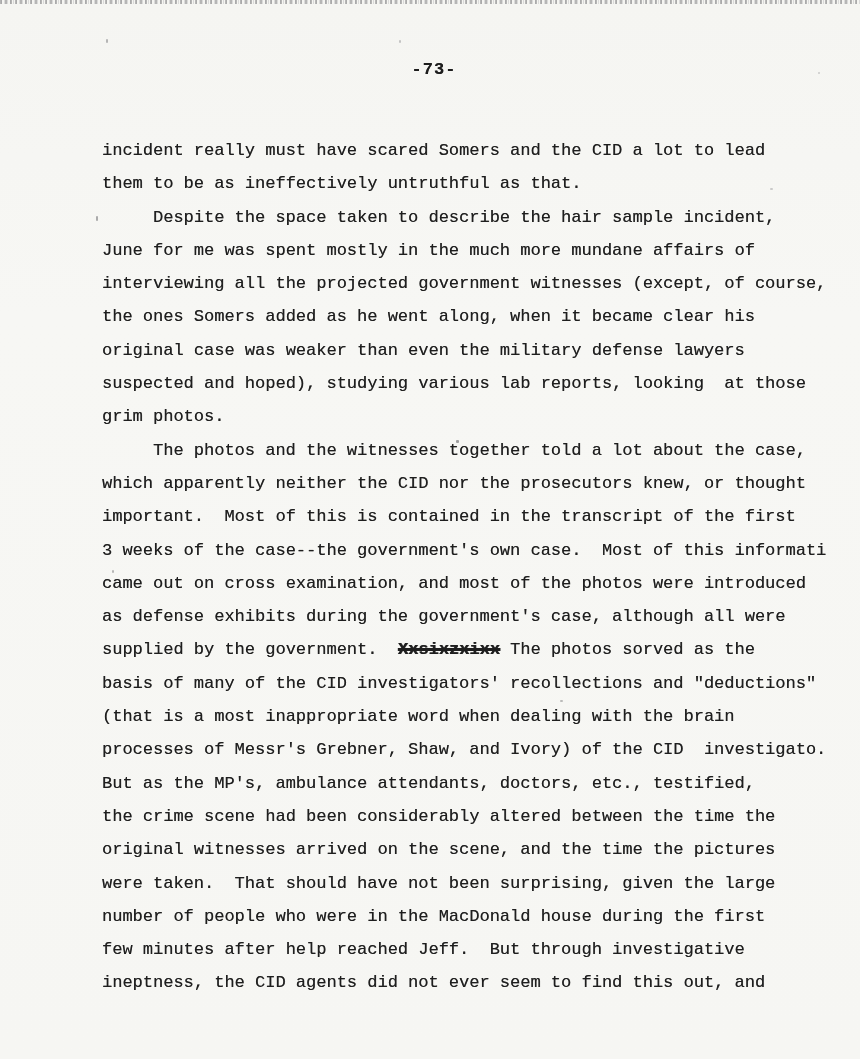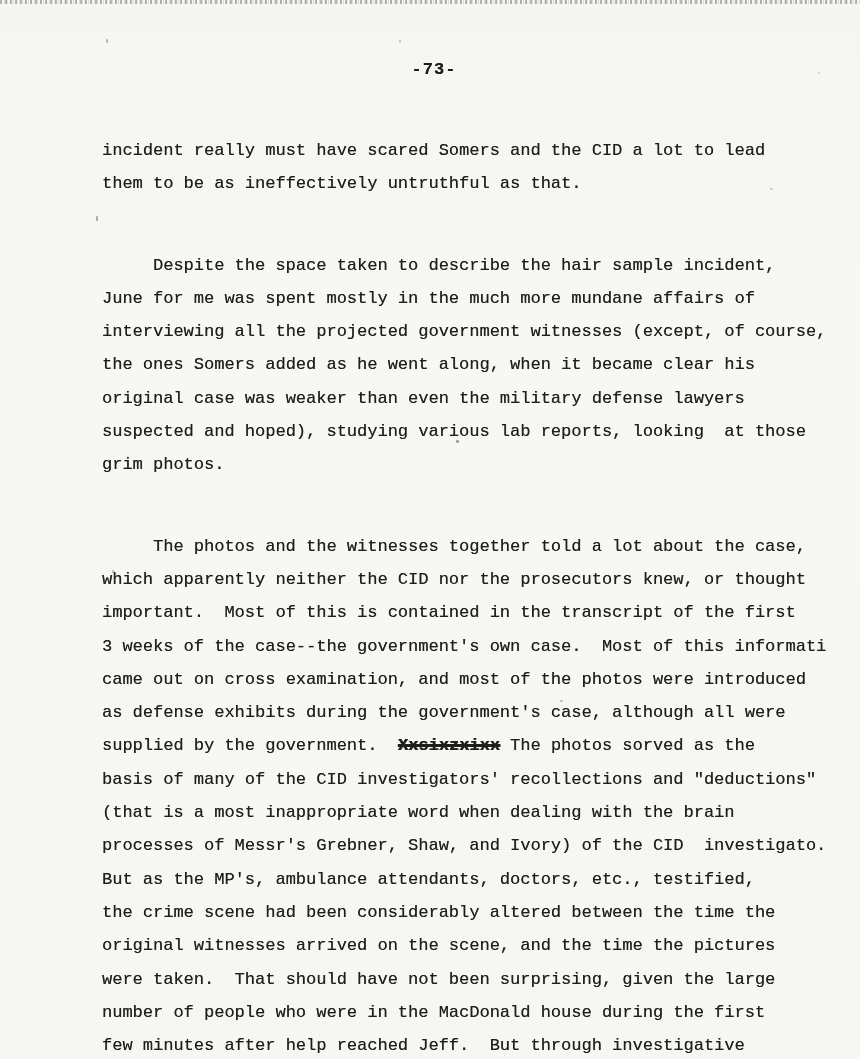--- a/index.html
+++ b/index.html
@@ -47,21 +47,21 @@
     top: 134px;
     left: 102px;
     width: 758px;
     color: #1e1e1e;
     font-size: 17px;
     line-height: 33.3px;
     white-space: pre;
     text-shadow: 0.2px 0.2px 0.5px rgba(25,25,25,0.65);
   }
   .line { height: 33.3px; }
-  .line.indent { padding-left: 51px; margin-top: 48px; }
+  .line.indent { padding-left: 51px; }
   .strikeout {
     font-weight: bold;
     text-decoration: line-through;
     text-decoration-thickness: 2.5px;
     text-shadow: 0.6px 0 0 rgba(20,20,20,0.85);
   }
   .speck {
     position: absolute;
     background: #8a8a8c;
     border-radius: 1px;

